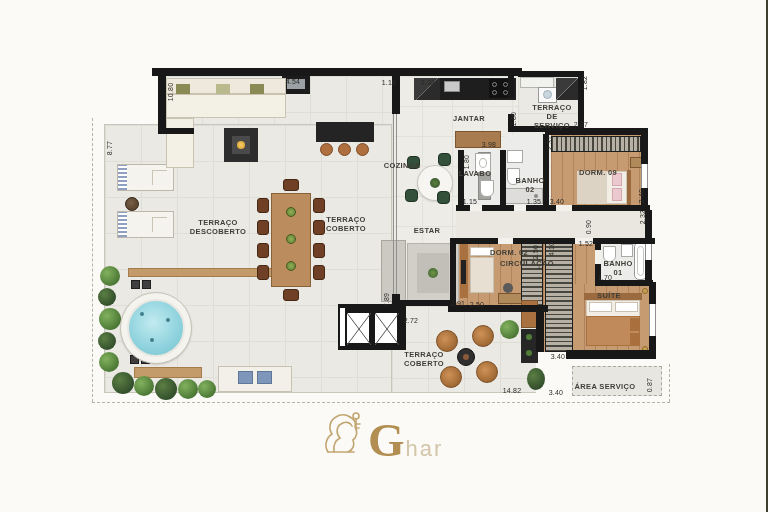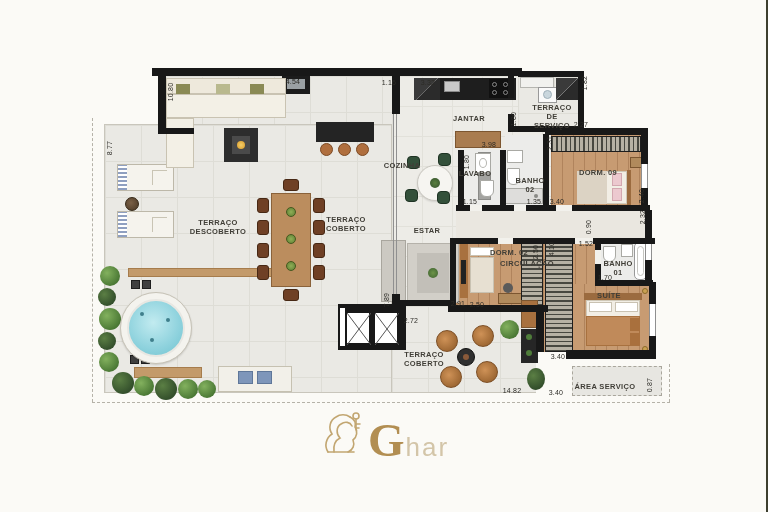--- a/index.html
+++ b/index.html
@@ -31,21 +31,21 @@
   .bush.dark{background:radial-gradient(circle at 35% 35%,#5b7f44,#34502c 70%,#283f22);}
   .chair-rat{position:absolute;border-radius:50%;border:1px solid #7d4f26;box-sizing:border-box;
         background:radial-gradient(circle at 40% 40%,#cf9257,#9c6632 75%);}
   .dchair{position:absolute;width:12px;height:15px;background:#6f4025;border:1px solid #472814;border-radius:3px;box-sizing:border-box;}
   .gchair{position:absolute;width:13px;height:13px;background:#33503a;border:1px solid #1f3324;border-radius:4px;box-sizing:border-box;}
   .stool{position:absolute;width:9px;height:9px;background:#3f3f3f;border:1px solid #1e1e1e;box-sizing:border-box;}
   .dash-v{position:absolute;border-left:1px dashed #b5b2a8;}
   .dash-h{position:absolute;border-top:1px dashed #b5b2a8;}
   #logo{position:absolute;left:320px;top:408px;display:flex;align-items:flex-end;z-index:50;}
   #logo .g{font-family:"Liberation Serif",serif;font-weight:700;font-size:47px;line-height:.82;color:#b28e52;}
-  #logo .rest{font-family:"Liberation Sans",sans-serif;font-weight:400;font-size:26px;line-height:.9;
+  #logo .rest{font-family:"Liberation Sans",sans-serif;font-weight:400;font-size:22px;line-height:.9;
         color:#d3c5a8;letter-spacing:2px;margin:0 0 1px 1px;}
 </style>
 </head>
 <body>
 
 <div id="plan" class="a" style="left:0;top:0;width:768px;height:512px;">
 
   <div class="dash-v" style="left:92px;top:118px;height:284px;"></div>
   <div class="dash-h" style="left:92px;top:402px;width:578px;"></div>
   <div class="dash-v" style="left:669px;top:364px;height:38px;"></div>

